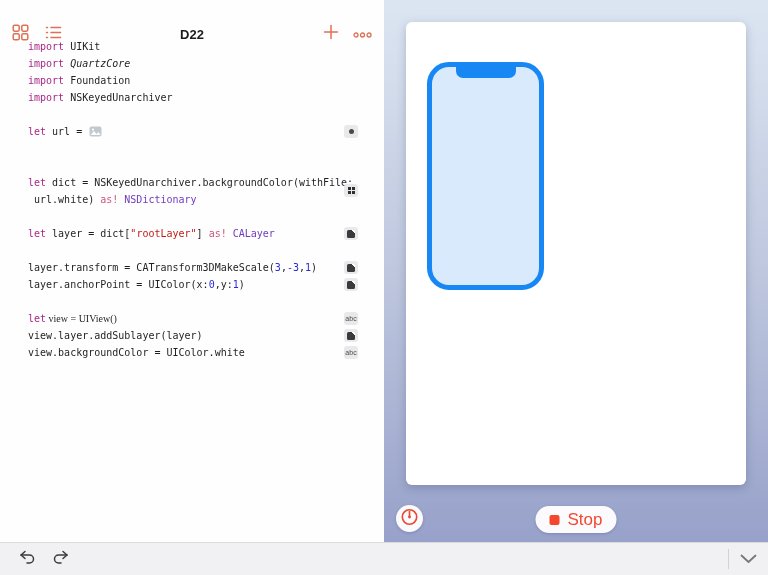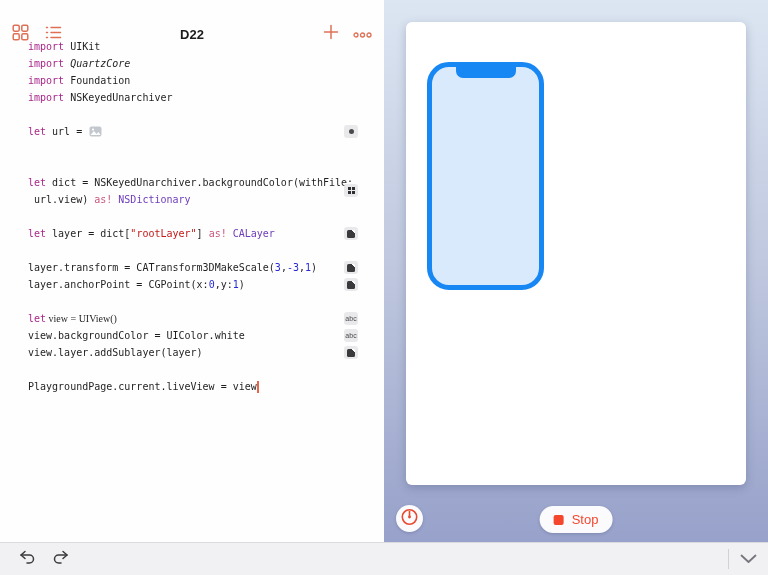--- a/index.html
+++ b/index.html
@@ -27,21 +27,21 @@
   .ri-abc { font-family:"Liberation Sans",sans-serif; font-size:7px; color:#4A4A4C; line-height:1; }
 
   
   .live-panel { position:absolute; left:384px; top:0; width:384px; height:542px; background:linear-gradient(180deg,#DCE6F2 0%, #BBC4DC 55%, #97A1CA 100%); }
   .live-card { position:absolute; left:22px; top:22px; width:340px; height:463px; background:#FFFFFF; border-radius:6px; box-shadow:0 3px 10px rgba(55,65,105,0.28); }
   .phone { position:absolute; left:21px; top:40px; width:117px; height:228px; border:5px solid #1787F4; border-radius:22px; background:#D9EAFC; }
   .notch { position:absolute; left:50%; top:0; transform:translateX(-50%); width:60px; height:11px; background:#1787F4; border-radius:0 0 7px 7px; }
   .speed-btn { position:absolute; left:12px; top:505px; width:27px; height:27px; border-radius:50%; background:#FBFBFD; display:flex; align-items:center; justify-content:center; cursor:pointer; box-shadow:0 1px 3px rgba(50,60,100,0.25); }
   .stop-btn { position:absolute; left:50%; transform:translateX(-50%); top:506px; height:27px; padding:0 14px; border-radius:14px; background:#FBFBFD; display:flex; align-items:center; gap:8px; cursor:pointer; box-shadow:0 1px 3px rgba(50,60,100,0.25); }
   .stop-square { width:10px; height:10px; border-radius:2px; background:#F4472E; }
-  .stop-label { font-size:13px; color:#F4472E; }
+  .stop-label { font-size:17px; color:#F4472E; }
 
   
   .bottom-bar { position:absolute; left:0; top:542px; width:768px; height:33px; background:#F1F1F3; border-top:1px solid #DBDBDE; display:flex; align-items:center; }
   .bb-left { display:flex; align-items:center; gap:13px; margin-left:17px; }
   .bb-right { display:flex; align-items:center; margin-left:auto; margin-right:10px; gap:9px; }
   .bb-divider { width:1px; height:20px; background:#D2D2D6; }
   .bb-btn { width:20px; height:20px; display:flex; align-items:center; justify-content:center; cursor:pointer; }
 </style>
 </head>
 <body>
@@ -112,32 +112,31 @@
           <div class="code-line"><span class="code-text"><span style="color: rgb(168, 39, 138);">import</span><span style="color: rgb(31, 31, 33);"> NSKeyedUnarchiver</span></span></div>
           <div class="code-line"><span class="code-text"></span></div>
           <div class="code-line"><span class="code-text"><span style="color: rgb(168, 39, 138);">let</span><span style="color: rgb(31, 31, 33);"> url = </span><span class="file-token"><svg width="13" height="11" viewBox="0 0 13 11">
                   <rect x="0.5" y="0.5" width="12" height="10" rx="2" fill="#C3C7CE"></rect>
                   <circle cx="4" cy="3.6" r="1.1" fill="#FFFFFF"></circle>
                   <path d="M1.5 9 L5 5 L7.5 8 L9.5 6 L11.5 9 Z" fill="#FFFFFF"></path>
                 </svg></span></span><span class="result-btn"><span class="ri-dot"></span></span></div>
           <div class="code-line"><span class="code-text"></span></div>
           <div class="code-line"><span class="code-text"></span></div>
           <div class="code-line"><span class="code-text"><span style="color: rgb(168, 39, 138);">let</span><span style="color: rgb(31, 31, 33);"> dict = NSKeyedUnarchiver.backgroundColor(withFile:</span></span><span class="result-btn" style="top: 10px;"><span class="ri-grid"><span></span><span></span><span></span><span></span></span></span></div>
-          <div class="code-line"><span class="code-text"><span style="color: rgb(31, 31, 33);"> url.view) </span><span style="color: rgb(201, 87, 126);">as!</span><span style="color: rgb(110, 60, 188);"> NSDictionary</span></span></div>
+          <div class="code-line"><span class="code-text"><span style="color: rgb(31, 31, 33);"> url.white) </span><span style="color: rgb(201, 87, 126);">as!</span><span style="color: rgb(110, 60, 188);"> NSDictionary</span></span></div>
           <div class="code-line"><span class="code-text"></span></div>
           <div class="code-line"><span class="code-text"><span style="color: rgb(168, 39, 138);">let</span><span style="color: rgb(31, 31, 33);"> layer = dict[</span><span style="color: rgb(196, 26, 22);">"rootLayer"</span><span style="color: rgb(31, 31, 33);">] </span><span style="color: rgb(201, 87, 126);">as!</span><span style="color: rgb(110, 60, 188);"> CALayer</span></span><span class="result-btn"><span class="ri-layer"></span></span></div>
           <div class="code-line"><span class="code-text"></span></div>
           <div class="code-line"><span class="code-text"><span style="color: rgb(31, 31, 33);">layer.transform = CATransform3DMakeScale(</span><span style="color: rgb(39, 41, 214);">3</span><span style="color: rgb(31, 31, 33);">,</span><span style="color: rgb(39, 41, 214);">-3</span><span style="color: rgb(31, 31, 33);">,</span><span style="color: rgb(39, 41, 214);">1</span><span style="color: rgb(31, 31, 33);">)</span></span><span class="result-btn"><span class="ri-layer"></span></span></div>
-          <div class="code-line"><span class="code-text"><span style="color: rgb(31, 31, 33);">layer.anchorPoint = CGPoint(x:</span><span style="color: rgb(39, 41, 214);">0</span><span style="color: rgb(31, 31, 33);">,y:</span><span style="color: rgb(39, 41, 214);">1</span><span style="color: rgb(31, 31, 33);">)</span></span><span class="result-btn"><span class="ri-layer"></span></span></div>
+          <div class="code-line"><span class="code-text"><span style="color: rgb(31, 31, 33);">layer.anchorPoint = UIColor(x:</span><span style="color: rgb(39, 41, 214);">0</span><span style="color: rgb(31, 31, 33);">,y:</span><span style="color: rgb(39, 41, 214);">1</span><span style="color: rgb(31, 31, 33);">)</span></span><span class="result-btn"><span class="ri-layer"></span></span></div>
           <div class="code-line"><span class="code-text"></span></div>
           <div class="code-line"><span class="code-text"><span style="color: rgb(168, 39, 138);">let</span><span style="color: rgb(31, 31, 33); font-family: Liberation Serif, serif;"> view = UIView()</span></span><span class="result-btn"><span class="ri-abc">abc</span></span></div>
+          <div class="code-line"><span class="code-text"><span style="color: rgb(31, 31, 33);">view.layer.addSublayer(layer)</span></span><span class="result-btn"><span class="ri-layer"></span></span></div>
           <div class="code-line"><span class="code-text"><span style="color: rgb(31, 31, 33);">view.backgroundColor = UIColor.white</span></span><span class="result-btn"><span class="ri-abc">abc</span></span></div>
-          <div class="code-line"><span class="code-text"><span style="color: rgb(31, 31, 33);">view.layer.addSublayer(layer)</span></span><span class="result-btn"><span class="ri-layer"></span></span></div>
           <div class="code-line"><span class="code-text"></span></div>
-          <div class="code-line"><span class="code-text"><span style="color: rgb(31, 31, 33);">PlaygroundPage.current.liveView = view</span><span class="caret"></span></span></div>
         </div>
     </div>
   </div>
 
   <div class="live-panel">
     <div class="live-card">
       <div class="phone">
         <div class="notch"></div>
       </div>
     </div>

